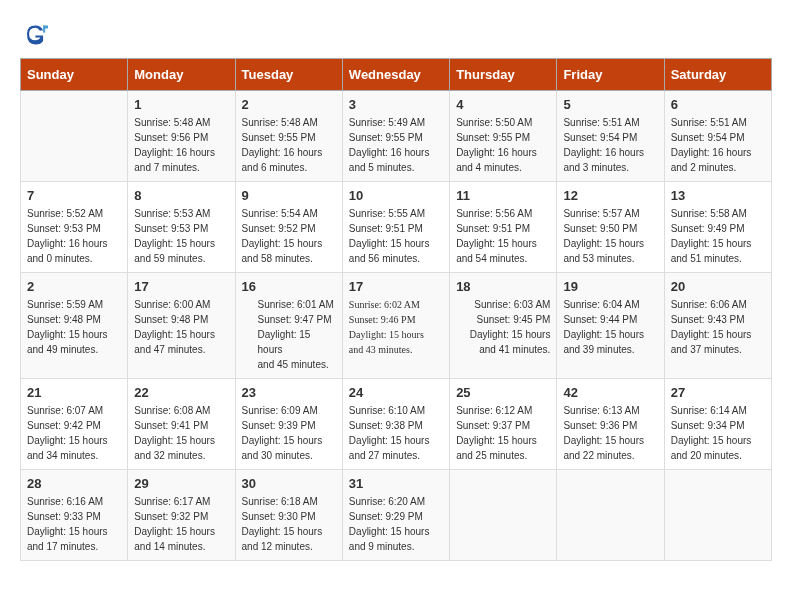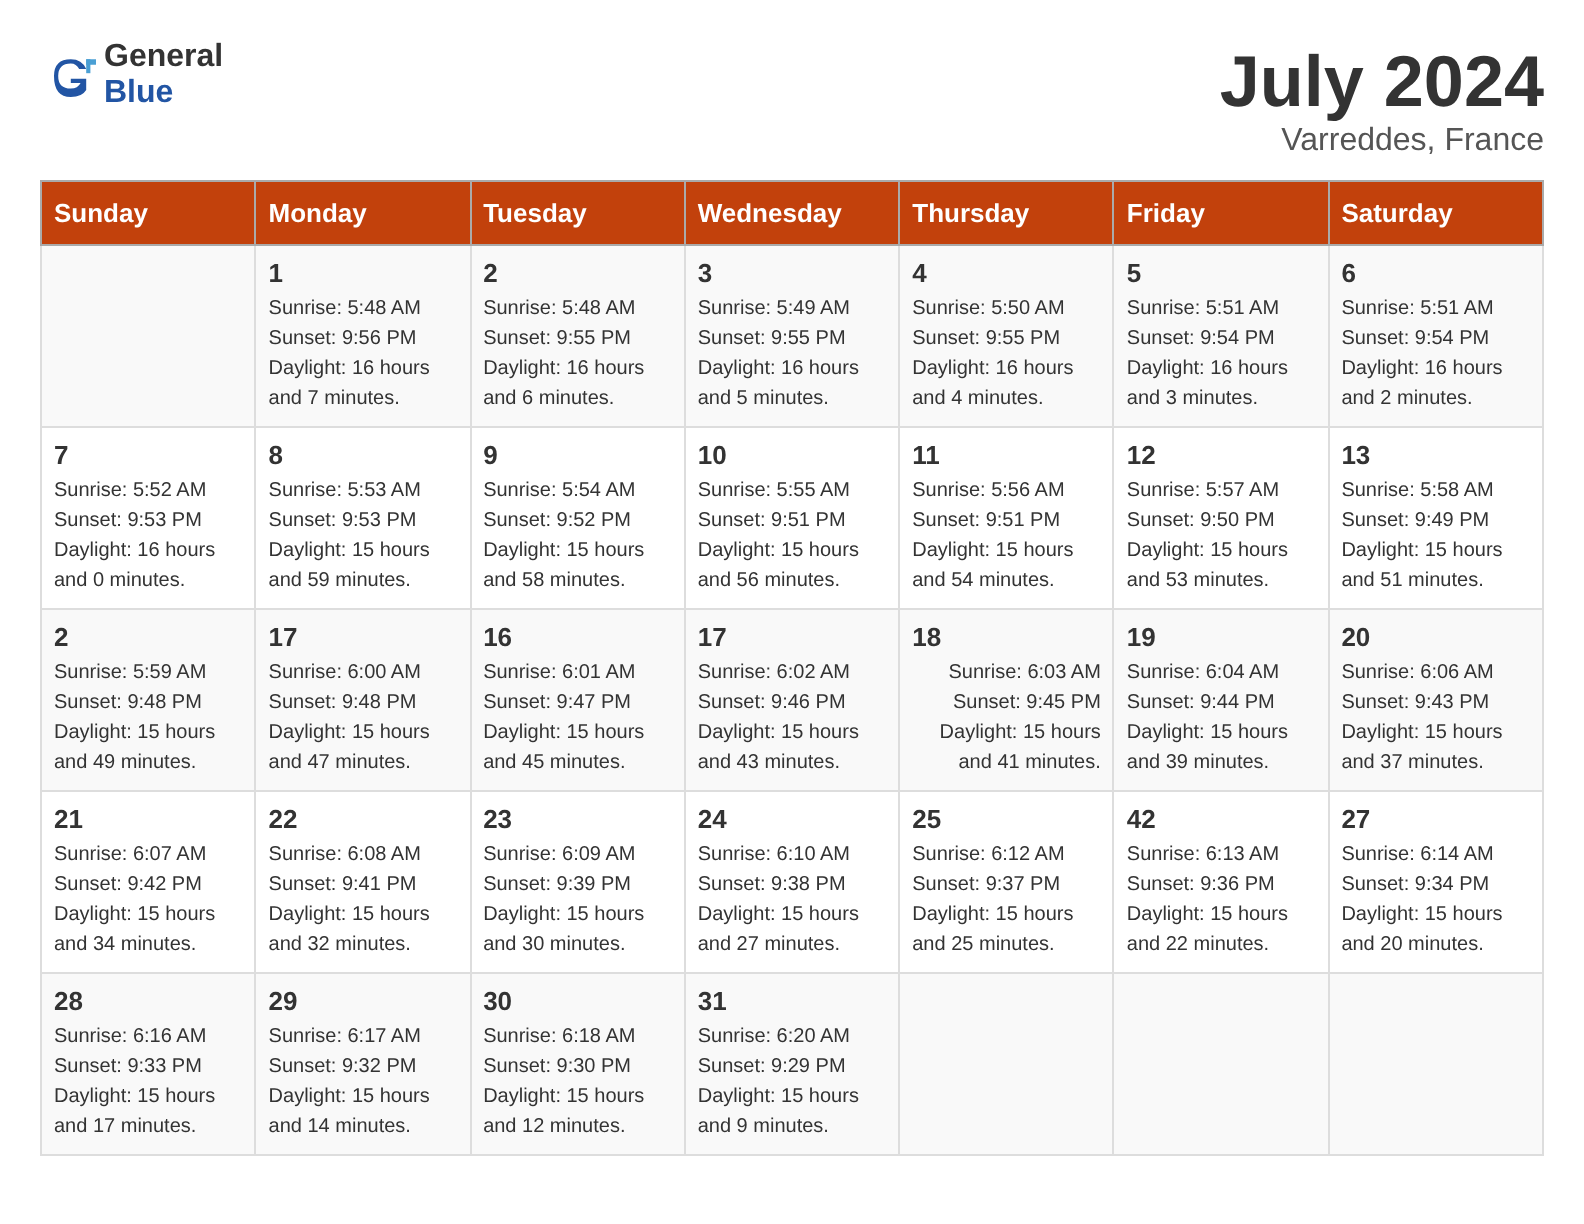--- a/index.html
+++ b/index.html
@@ -103,28 +103,20 @@
 </head>
 <body>
 
 <div class="header">
   <div class="logo">
     <svg class="logo-icon" viewBox="0 0 40 40">
       <path d="M10 20 Q10 8 22 8 Q30 8 33 15 L28 15 Q26 11 22 11 Q13 11 13 20 Q13 29 22 29 Q27 29 29 25 L22 25 L22 22 L33 22 L33 30 Q30 35 22 35 Q10 35 10 20Z" fill="#2255a4"></path>
       <path d="M33 8 L36 8 L36 18 L33 18Z" fill="#4a9fd4"></path>
       <path d="M33 8 L43 8 L40 12 L33 12Z" fill="#4a9fd4"></path>
     </svg>
-    <div class="logo-text">
-      <span class="logo-general">General</span>
-      <span class="logo-blue">Blue</span>
-    </div>
-  </div>
-  <div class="title-section">
-    <div class="month-year">July 2024</div>
-    <div class="location">Varreddes, France</div>
   </div>
 </div>
 
 <table>
   <thead>
     <tr>
     <th>Sunday</th>
         <th>Monday</th>
         <th>Tuesday</th>
         <th>Wednesday</th>
@@ -240,28 +232,28 @@
         </td>
         <td>
           <span class="day-number">17</span>
           <div class="day-info" style="white-space: pre-line;">Sunrise: 6:00 AM
 Sunset: 9:48 PM
 Daylight: 15 hours
 and 47 minutes.</div>
         </td>
         <td>
           <span class="day-number">16</span>
-          <div class="day-info" style="white-space: pre-line;">Sunrise: 6:01 AM
+          <div class="day-info" style="white-space: pre-line; margin-left: 16px;">Sunrise: 6:01 AM
 Sunset: 9:47 PM
 Daylight: 15 hours
 and 45 minutes.</div>
         </td>
         <td>
           <span class="day-number">17</span>
-          <div class="day-info" style="white-space: pre-line;">Sunrise: 6:02 AM
+          <div class="day-info" style="white-space: pre-line; font-family: Liberation Serif, serif;">Sunrise: 6:02 AM
 Sunset: 9:46 PM
 Daylight: 15 hours
 and 43 minutes.</div>
         </td>
         <td>
           <span class="day-number">18</span>
           <div class="day-info" style="white-space: pre-line; text-align: right;">Sunrise: 6:03 AM
 Sunset: 9:45 PM
 Daylight: 15 hours
 and 41 minutes.</div>

